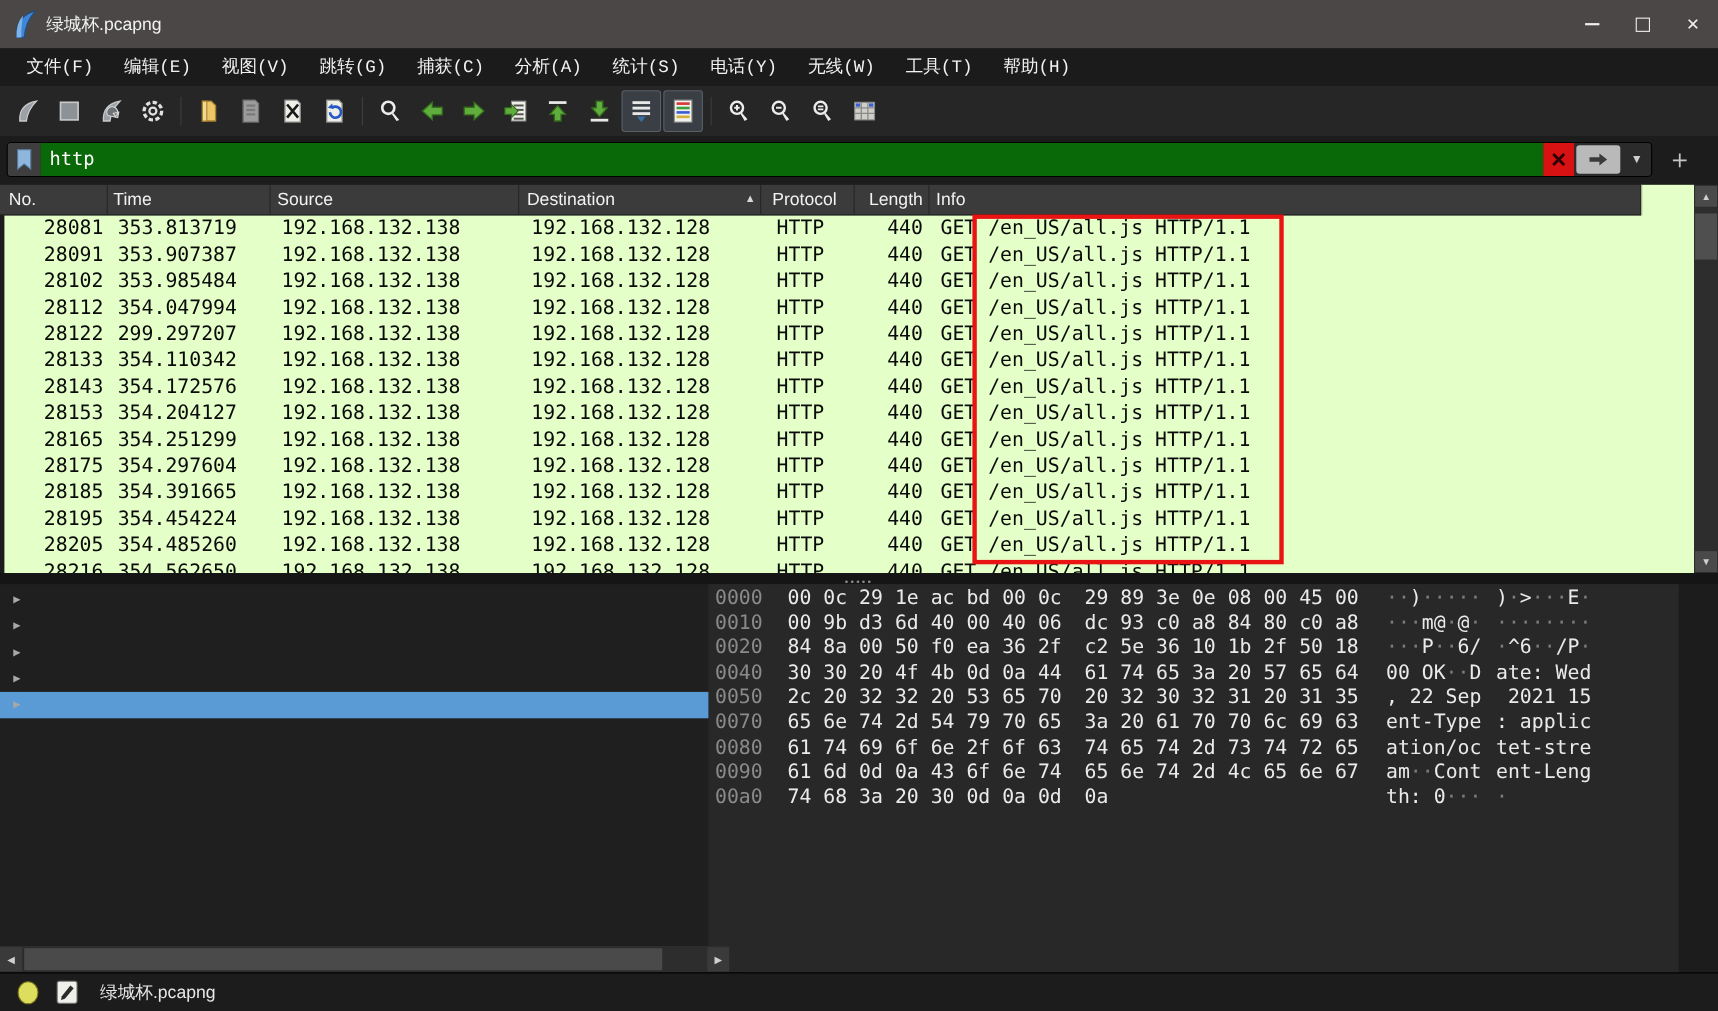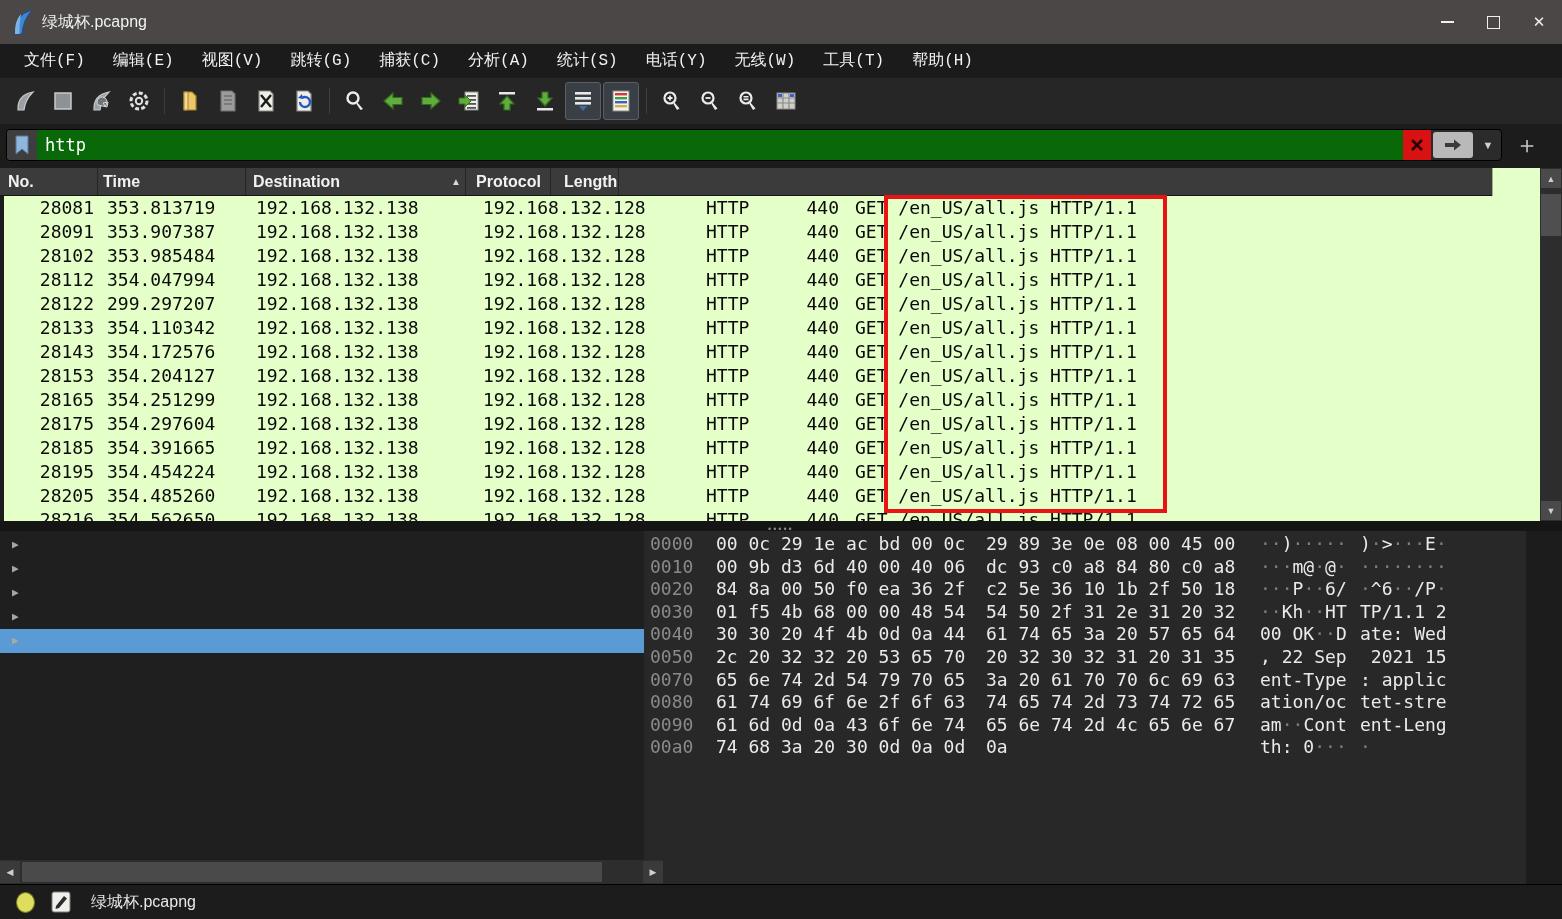--- a/index.html
+++ b/index.html
@@ -45,21 +45,21 @@
                   display:flex; align-items:center; justify-content:center; }
   .filter-dd { width:26px; display:flex; align-items:center; justify-content:center; color:#cfcfcf; font-size:11px; }
   .filter-add { position:absolute; left:1510px; top:5px; width:34px; height:32px; display:flex;
                 align-items:center; justify-content:center; color:#c4c4c4; font-size:24px; }
 
   
   .plist { position:absolute; left:0; top:166px; width:1562px; height:355px; background:#1c1c1c; }
   .plist-header { position:absolute; left:0; top:2px; width:1492px; height:28px; background:#3b3b3b;
                   display:flex; color:#f2f2f2; font-size:16px; line-height:28px;
                   border-bottom:1px solid #141414; }
-  .hcell { border-right:1px solid #262626; white-space:nowrap; overflow:hidden; position:relative;font-weight:bold; }
+  .hcell { border-right:1px solid #262626; white-space:nowrap; overflow:hidden; position:relative; }
   .hfill { position:absolute; left:1492px; top:2px; width:48px; height:353px; background:var(--row-green,#e4ffc7); border-left:1px solid #9bb284;}
   .plist-rows { position:absolute; left:4px; top:30px; width:1540px; height:325px; overflow:hidden;
                 background:var(--row-green,#e4ffc7); }
   .prow { display:flex; height:24px; line-height:24px; color:#0a0a0a;
           font-family:"DejaVu Sans Mono","Liberation Mono",monospace; font-size:18px; white-space:pre; }
   .c-no   { width:98px;  text-align:right; padding-right:8px; }
   .c-time { width:148px; padding-left:5px; }
   .c-src  { width:226px; padding-left:6px; }
   .c-dst  { width:220px; padding-left:7px; }
   .c-proto{ width:85px;  padding-left:10px; }
@@ -348,26 +348,28 @@
     </div>
     <div class="filter-add">
       <span>＋</span>
     </div>
   </div>
 
   <div class="plist">
     <div class="plist-header">
       <span class="hcell h-no">No.</span>
       <span class="hcell h-time">Time</span>
+      <span class="hcell h-src">Source</span>
       <span class="hcell h-dst">
         <span>Destination</span>
         <span class="sort-arrow">▲</span>
       </span>
       <span class="hcell h-proto">Protocol</span>
       <span class="hcell h-len">Length</span>
+      <span class="hcell h-info">Info</span>
     </div>
     <div class="hfill"></div>
     <div class="plist-rows">
 
         <div class="prow">
           <span class="c-no">28081</span>
           <span class="c-time">353.813719</span>
           <span class="c-src">192.168.132.138</span>
           <span class="c-dst">192.168.132.128</span>
           <span class="c-proto">HTTP</span>
@@ -575,27 +577,20 @@
       </div>
 
       <div class="hexrow">
         <span class="hx-off">0020</span>
         <span class="hx-h1">84 8a 00 50 f0 ea 36 2f</span>
         <span class="hx-h2">c2 5e 36 10 1b 2f 50 18</span>
         <span class="hx-a1 dimdots"><span class="dim">·</span><span class="dim">·</span><span class="dim">·</span>P<span class="dim">·</span><span class="dim">·</span>6/</span>
         <span class="hx-a2 dimdots"><span class="dim">·</span>^6<span class="dim">·</span><span class="dim">·</span>/P<span class="dim">·</span></span>
       </div>
 
-      <div class="hexrow">
-        <span class="hx-off">0030</span>
-        <span class="hx-h1">01 f5 4b 68 00 00 48 54</span>
-        <span class="hx-h2">54 50 2f 31 2e 31 20 32</span>
-        <span class="hx-a1 dimdots"><span class="dim">·</span><span class="dim">·</span>Kh<span class="dim">·</span><span class="dim">·</span>HT</span>
-        <span class="hx-a2 dimdots">TP/1.1 2</span>
-      </div>
 
       <div class="hexrow">
         <span class="hx-off">0040</span>
         <span class="hx-h1">30 30 20 4f 4b 0d 0a 44</span>
         <span class="hx-h2">61 74 65 3a 20 57 65 64</span>
         <span class="hx-a1 dimdots">00 OK<span class="dim">·</span><span class="dim">·</span>D</span>
         <span class="hx-a2 dimdots">ate: Wed</span>
       </div>
 
       <div class="hexrow">

